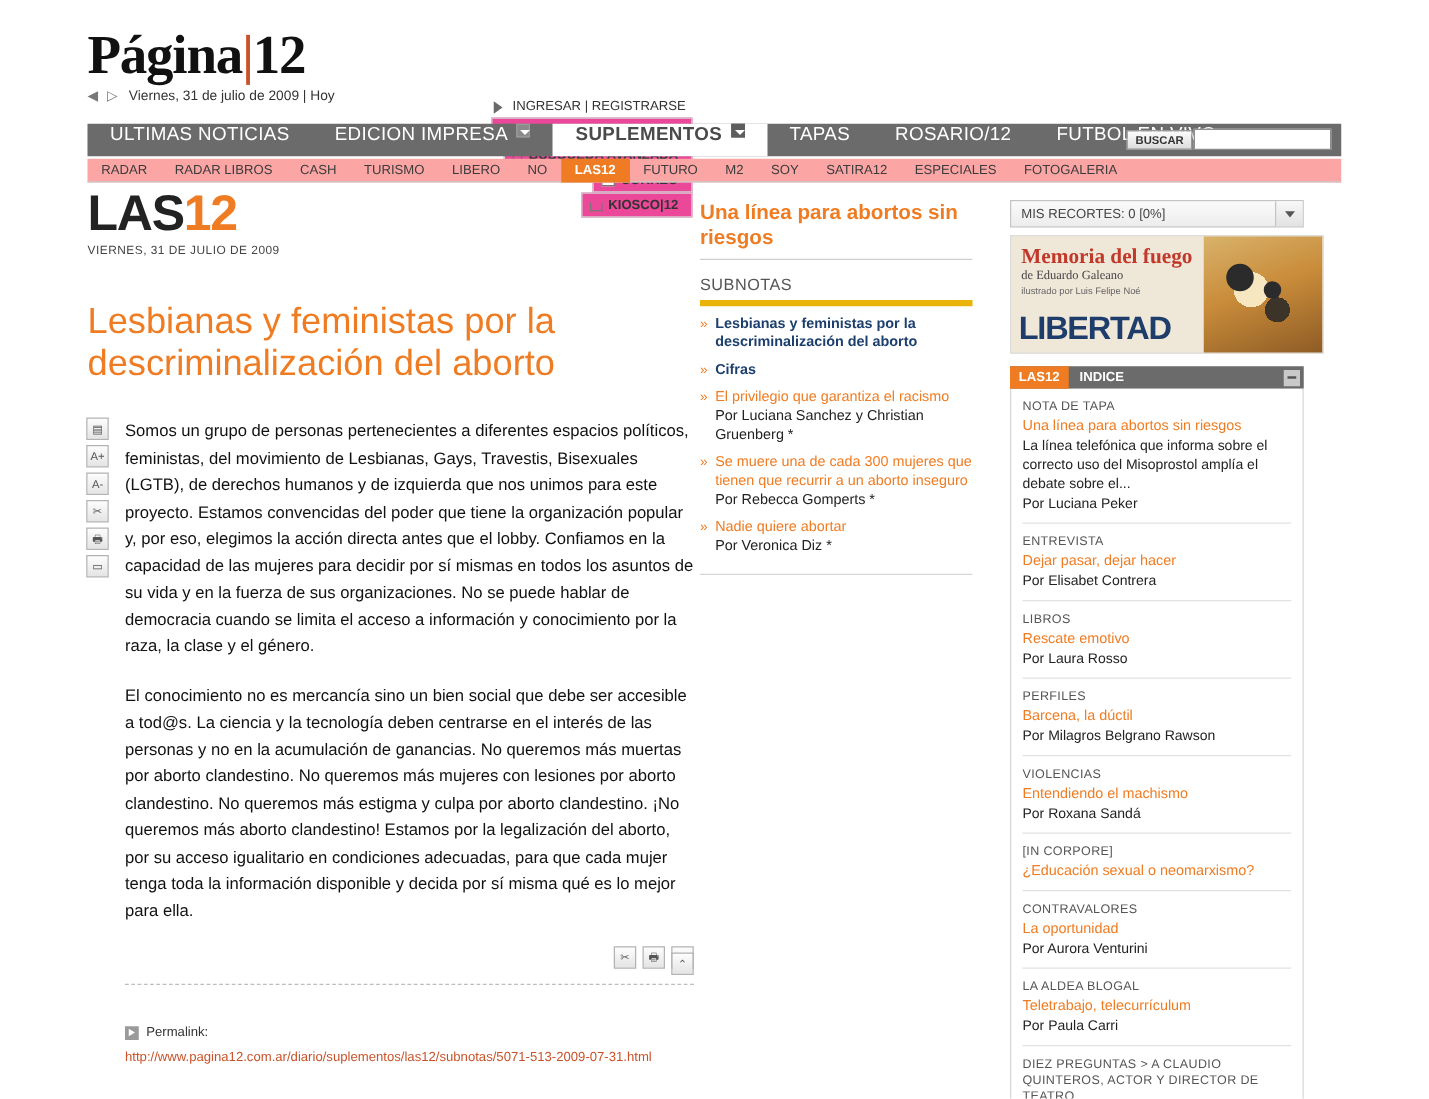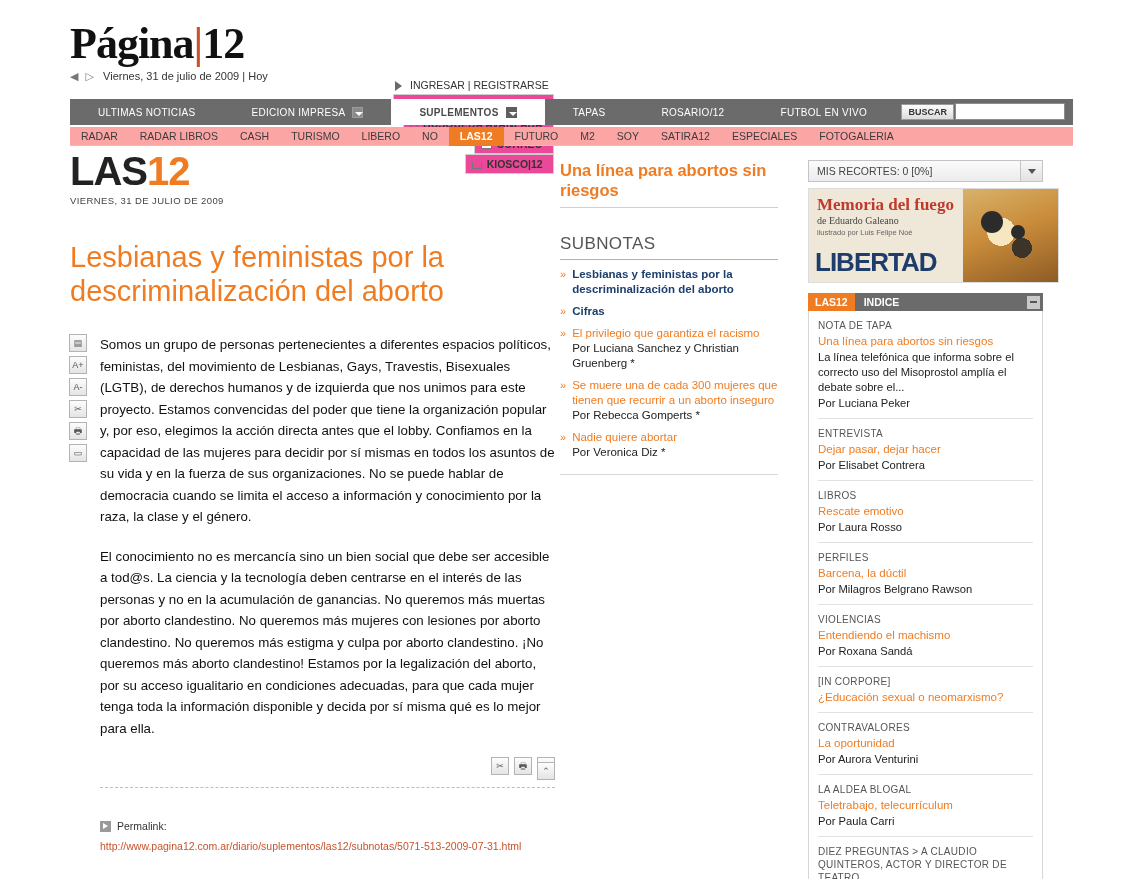--- a/index.html
+++ b/index.html
@@ -120,26 +120,25 @@
     left: 70px;
     top: 99px;
     width: 1003px;
     height: 26px;
     background: #6b6b6b;
     display: flex;
     align-items: center;
   }
   .navbar .nav-item {
     color: #fff;
-    font-size: 10px;
-    padding: 0 28px;
+    font-size: 15px;
+    padding: 0 18px;
     letter-spacing: .3px;
     height: 26px;
     display: flex;
-    align-items: center;
     white-space: nowrap;
   }
   .navbar .nav-item.active {
     background: #ffffff;
     color: #4a4a4a;
     font-weight: bold;
   }
   .navbar .nav-item .caret {
     display: inline-block;
     margin-left: 7px;
@@ -337,25 +336,25 @@
   }
   .mid-title {
     color: #ef7c22;
     font-size: 16.5px;
     font-weight: bold;
     line-height: 20px;
     border-bottom: 1px solid #cfcfcf;
     padding-bottom: 7px;
   }
   .subnotas-label {
-    font-size: 17px;
+    font-size: 13px;
     color: #555;
     letter-spacing: .4px;
-    margin-top: 26px;
-    border-bottom: 1px solid #eab308;
+    margin-top: 12px;
+    border-bottom: 5px solid #eab308;
     padding-bottom: 5px;
   }
   .subnota {
     display: flex;
     gap: 6px;
     padding: 7px 0 0 0;
     font-size: 11.5px;
     line-height: 15px;
   }
   .subnota .chev { color: #ef7c22; font-size: 11px; }

